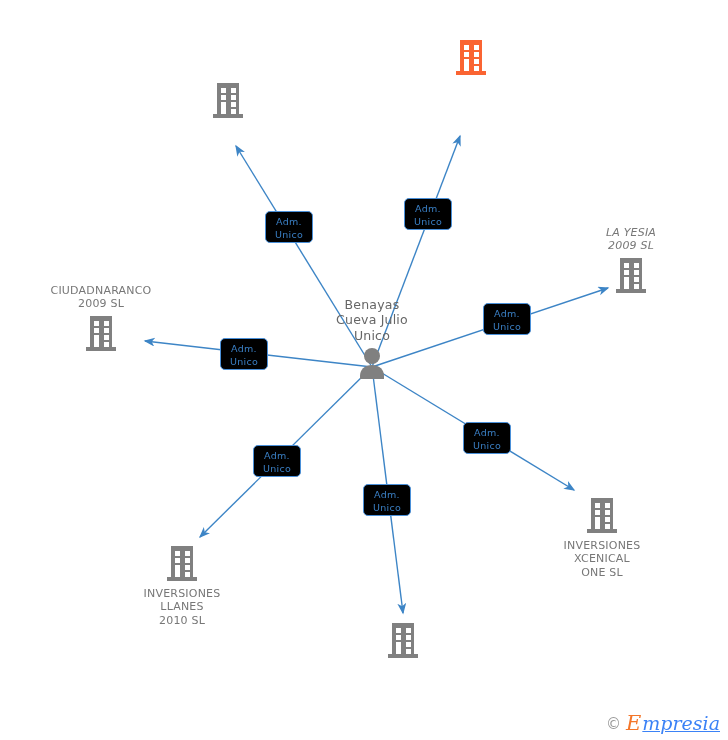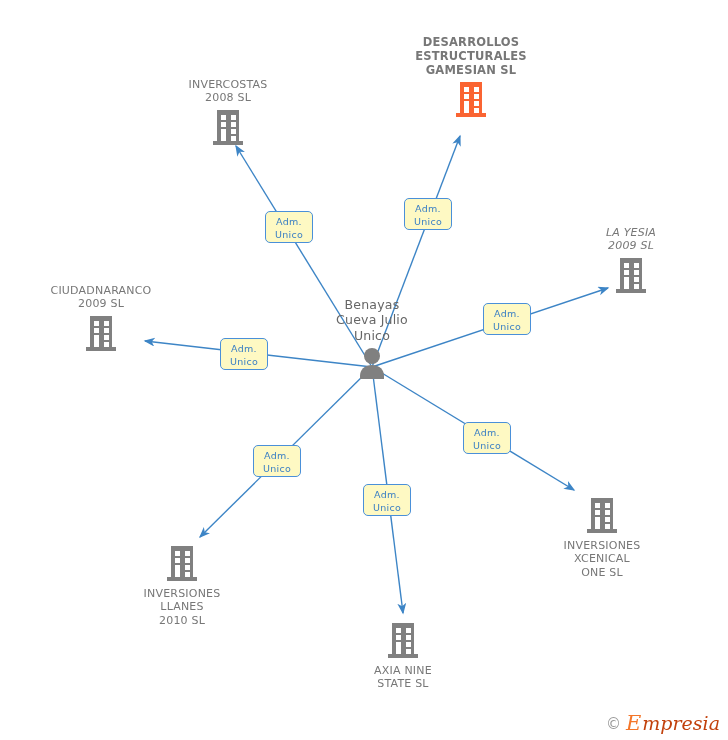--- a/index.html
+++ b/index.html
@@ -51,21 +51,21 @@
     margin: 0 auto;
   }
   .node.label-above .node-icon { margin-top: 4px; }
   .node.label-below .node-icon { margin-bottom: 4px; }
 
   .edge-label {
     position: absolute;
     box-sizing: border-box;
     border: 1.4px solid #4a90d9;
     border-radius: 5px;
-    background: #fef9c3;
+    background: #000000;
     color: #3a7fc4;
     font-size: 9.5px;
     line-height: 1.35;
     text-align: center;
     padding: 4px 2px 3px 2px;
     white-space: pre-line;
     letter-spacing: 0.3px;
   }
   #watermark {
     position: absolute;
@@ -83,23 +83,24 @@
     font-family: "DejaVu Serif", serif;
     font-style: italic;
     font-size: 21px;
     color: #f4762a;
     line-height: 1;
   }
   .wm-rest {
     font-family: "DejaVu Serif", serif;
     font-style: italic;
     font-size: 19px;
-    color: #c2410c;
+    color: #3b82f6;
     line-height: 1;
     margin-left: -4px;
+    text-decoration: underline;
   }
 </style>
 </head>
 <body>
 
 <div id="canvas">
 
   <svg id="edges" viewBox="0 0 728 740" xmlns="http://www.w3.org/2000/svg">
     <defs>
       <marker id="arrowhead" markerWidth="9" markerHeight="9" refX="7" refY="3.2" orient="auto" markerUnits="strokeWidth">
@@ -121,38 +122,33 @@
       <div class="node label-above" style="left: 372px; top: 297px;">
         <div class="node-label person">Benayas
 Cueva Julio
 Unico</div>
         <svg width="30" height="32" viewBox="0 0 30 32" class="node-icon">
           <circle cx="15" cy="9" r="8" fill="#808080"></circle>
           <path fill="#808080" d="M15,18 c-8,0 -12,5 -12,11 v3 h24 v-3 c0,-6 -4,-11 -12,-11 z"></path>
         </svg>
       </div>
       <div class="node label-above" style="left: 228px; top: 78px;">
-        <div class="node-label">INVERCOSTAS
-2008 SL</div>
         <svg width="32" height="38" viewBox="0 0 32 38" class="node-icon">
           <path fill="#808080" d="M5,1 h22 v31 h-22 z M1,32 h30 v4 h-30 z"></path>
           <rect x="9" y="6" width="5" height="5" fill="#ffffff"></rect>
           <rect x="19" y="6" width="5" height="5" fill="#ffffff"></rect>
           <rect x="9" y="13" width="5" height="5" fill="#ffffff"></rect>
           <rect x="19" y="13" width="5" height="5" fill="#ffffff"></rect>
           <rect x="9" y="20" width="5" height="5" fill="#ffffff"></rect>
           <rect x="19" y="20" width="5" height="5" fill="#ffffff"></rect>
           <rect x="19" y="27" width="5" height="5" fill="#ffffff"></rect>
           <rect x="9" y="25" width="5" height="7" fill="#ffffff"></rect>
         </svg>
       </div>
       <div class="node label-above" style="left: 471px; top: 35px;">
-        <div class="node-label highlight">DESARROLLOS
-ESTRUCTURALES
-GAMESIAN SL</div>
         <svg width="32" height="38" viewBox="0 0 32 38" class="node-icon">
           <path fill="#fa6432" d="M5,1 h22 v31 h-22 z M1,32 h30 v4 h-30 z"></path>
           <rect x="9" y="6" width="5" height="5" fill="#ffffff"></rect>
           <rect x="19" y="6" width="5" height="5" fill="#ffffff"></rect>
           <rect x="9" y="13" width="5" height="5" fill="#ffffff"></rect>
           <rect x="19" y="13" width="5" height="5" fill="#ffffff"></rect>
           <rect x="9" y="20" width="5" height="5" fill="#ffffff"></rect>
           <rect x="19" y="20" width="5" height="5" fill="#ffffff"></rect>
           <rect x="19" y="27" width="5" height="5" fill="#ffffff"></rect>
           <rect x="9" y="25" width="5" height="7" fill="#ffffff"></rect>
@@ -209,22 +205,20 @@
           <path fill="#808080" d="M5,1 h22 v31 h-22 z M1,32 h30 v4 h-30 z"></path>
           <rect x="9" y="6" width="5" height="5" fill="#ffffff"></rect>
           <rect x="19" y="6" width="5" height="5" fill="#ffffff"></rect>
           <rect x="9" y="13" width="5" height="5" fill="#ffffff"></rect>
           <rect x="19" y="13" width="5" height="5" fill="#ffffff"></rect>
           <rect x="9" y="20" width="5" height="5" fill="#ffffff"></rect>
           <rect x="19" y="20" width="5" height="5" fill="#ffffff"></rect>
           <rect x="19" y="27" width="5" height="5" fill="#ffffff"></rect>
           <rect x="9" y="25" width="5" height="7" fill="#ffffff"></rect>
         </svg>
-        <div class="node-label">AXIA NINE
-STATE SL</div>
       </div>
       <div class="node label-below" style="left: 602px; top: 497px;">
         <svg width="32" height="38" viewBox="0 0 32 38" class="node-icon">
           <path fill="#808080" d="M5,1 h22 v31 h-22 z M1,32 h30 v4 h-30 z"></path>
           <rect x="9" y="6" width="5" height="5" fill="#ffffff"></rect>
           <rect x="19" y="6" width="5" height="5" fill="#ffffff"></rect>
           <rect x="9" y="13" width="5" height="5" fill="#ffffff"></rect>
           <rect x="19" y="13" width="5" height="5" fill="#ffffff"></rect>
           <rect x="9" y="20" width="5" height="5" fill="#ffffff"></rect>
           <rect x="19" y="20" width="5" height="5" fill="#ffffff"></rect>

